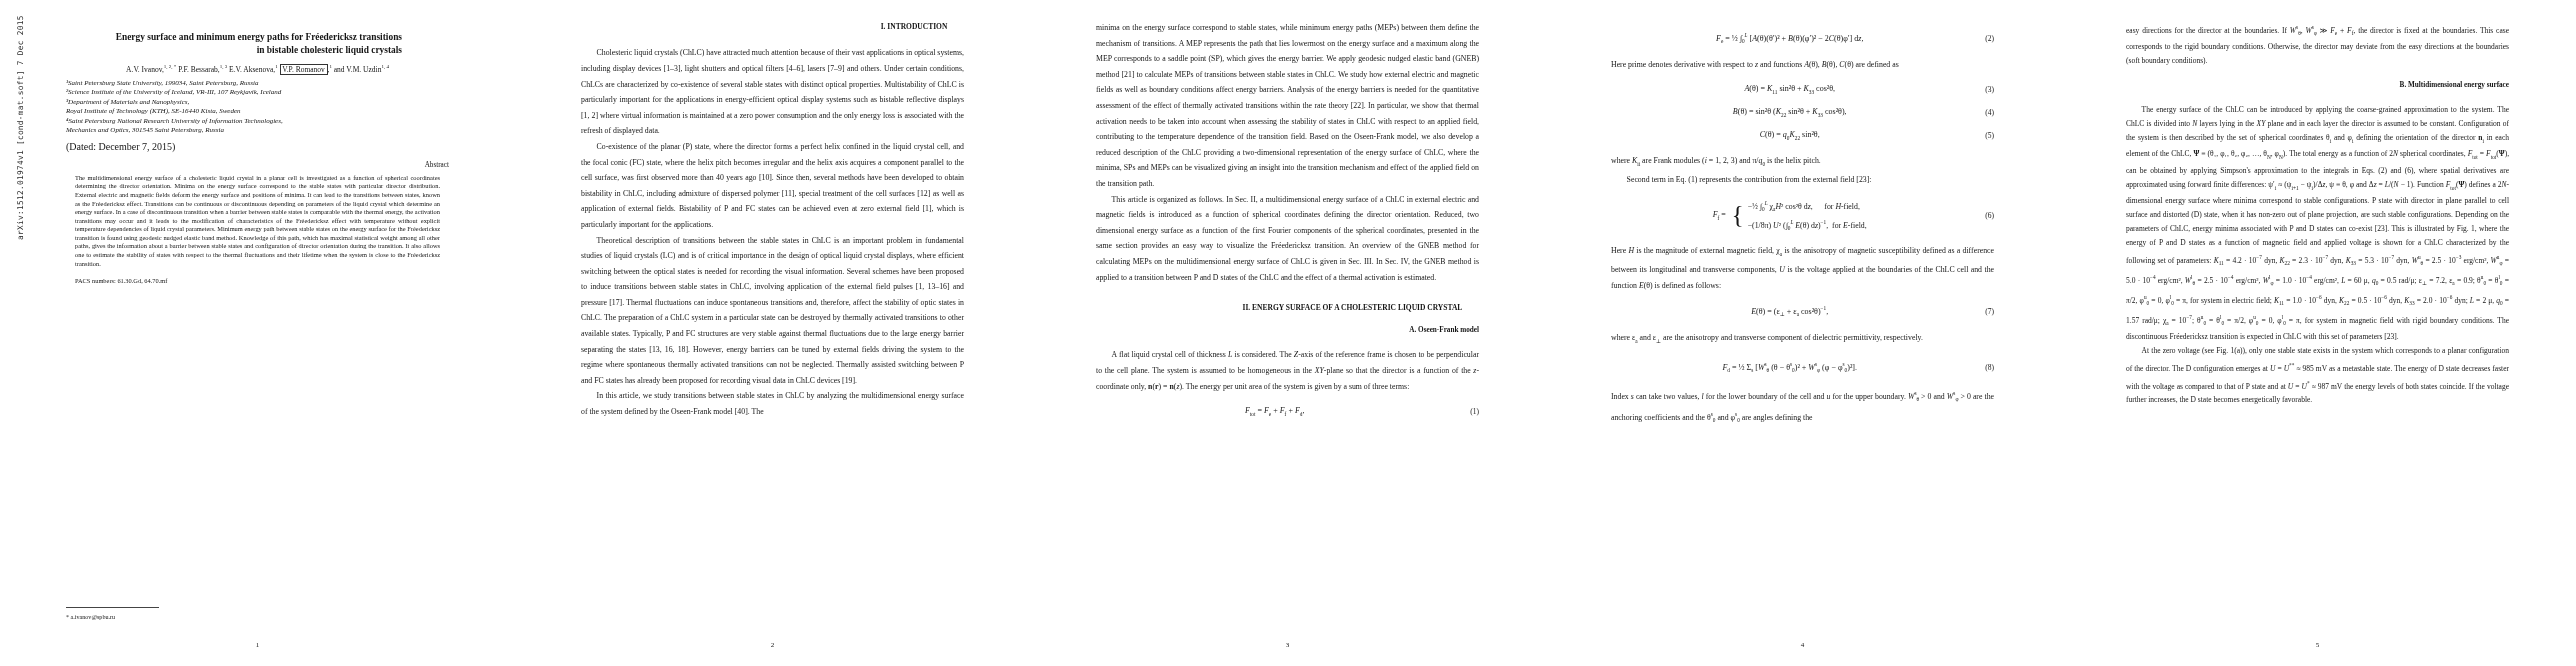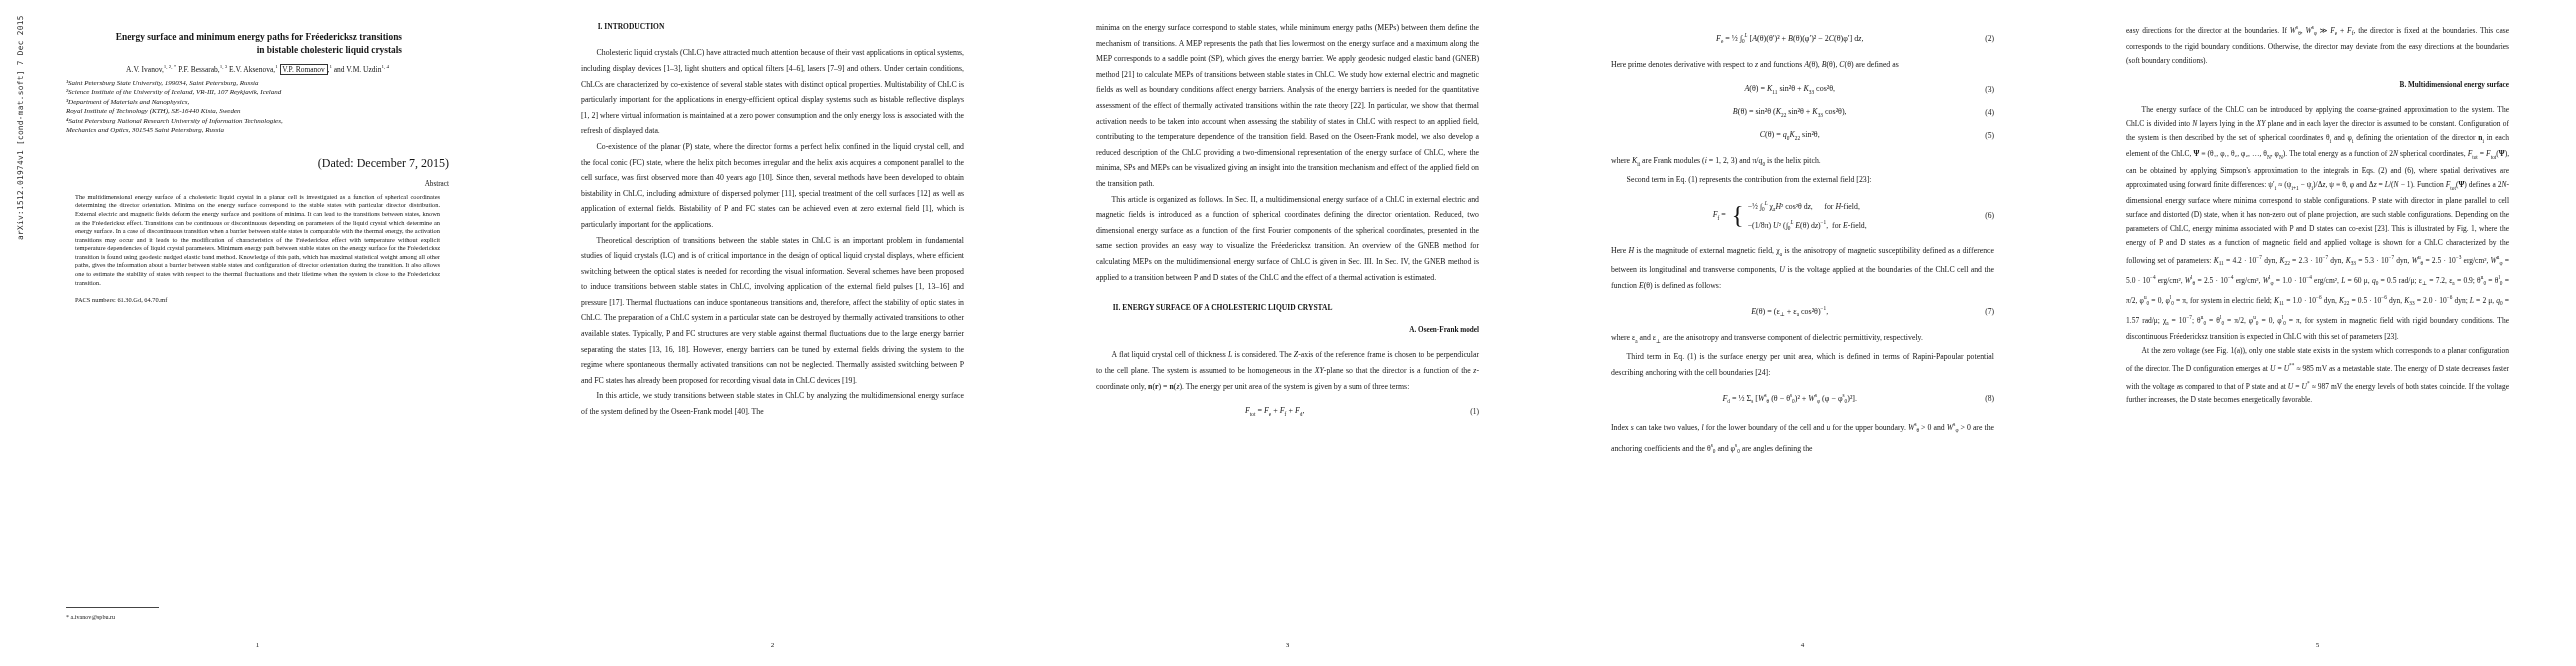--- a/index.html
+++ b/index.html
@@ -8,33 +8,33 @@
   .doc { display:flex; width:2576px; height:667px; }
   .page { width:515px; min-width:515px; height:667px; position:relative; background:#fff; padding:20px 66px 0 66px; overflow:hidden; }
 
   
   .watermark { position:absolute; left:15.6px; top:240px; transform:rotate(-90deg); transform-origin:0 0; white-space:nowrap; font-family:"DejaVu Sans Mono",monospace; font-size:7.8px; letter-spacing:0.3px; color:#2b2b2b; }
   .title { font-size:9.4px; font-weight:bold; text-align:right; width:289px; margin:11px auto 7.8px auto; line-height:12.8px; }
   .authors { text-align:center; font-size:7.5px; margin-bottom:5px; }
   .authors sup { font-size:5px; }
   .boxed { border:0.6px solid #333; padding:0 1.7px; }
   .affil { font-style:italic; font-size:7px; line-height:9.4px; }
-  .dated { text-align:right; font-size:12px; margin-top:21px; }
+  .dated { text-align:left; font-size:10px; margin-top:6px; }
   .abs-label { text-align:right; font-size:7.2px; margin:9px 0 4.4px 0; }
   .abstract { width:365px; margin:0 auto; font-size:6.4px; line-height:8.6px; text-align:justify; }
   .pacs { width:365px; margin:9px auto 0 auto; font-size:6.4px; }
   .footrule { position:absolute; left:66px; bottom:59px; width:93px; border-top:0.6px solid #444; }
   .footnote { position:absolute; left:66px; bottom:47px; font-size:6.1px; }
   .pagenum { position:absolute; bottom:18px; left:0; right:0; text-align:center; font-size:7px; }
 
   
   p.body { font-size:7.8px; line-height:15.6px; text-align:justify; text-indent:15.6px; }
   .dense p.body { font-size:7.5px; line-height:14px; }
   .noindent { text-indent:0 !important; }
-  .sec { text-align:left; font-weight:bold; font-size:7.5px; margin:1.1px 16.7px 13.3px 16.7px; line-height:11px; }
+  .sec { text-align:right; font-weight:bold; font-size:7.5px; margin:1.1px 16.7px 13.3px 16.7px; line-height:11px; }
   .sec.mid { margin-top:16.7px; }
   .subsec { text-align:right; font-weight:bold; font-size:7.2px; margin:13.3px 0 13.3px 0; }
 
   .equation { display:flex; align-items:center; margin:12.2px 0; font-size:8px; }
   .eq-body { flex:1; text-align:center; }
   .eq-num { width:25.6px; text-align:right; font-size:7.5px; }
   .eq-cases { display:inline-flex; align-items:center; justify-content:center; }
   .brace { font-size:25.6px; font-weight:100; line-height:1; margin:0 3.9px 0 5.6px; }
   .cases { display:inline-flex; flex-direction:column; text-align:left; gap:6.7px; font-size:7.8px; }
   sub,sup { font-size:5.3px; }
@@ -115,21 +115,20 @@
         </span>
       </span>
       <span class="eq-num">(6)</span>
     </div>
     <p class="body noindent">Here <i>H</i> is the magnitude of external magnetic field, χ<sub>a</sub> is the anisotropy of magnetic susceptibility defined as a difference between its longitudinal and transverse components, <i>U</i> is the voltage applied at the boundaries of the ChLC cell and the function <i>E</i>(θ) is defined as follows:</p>
     <div class="equation">
       <span class="eq-body"><i>E</i>(θ) = (ε<sub>⊥</sub> + ε<sub>a</sub> cos²θ)<sup>−1</sup>,</span>
       <span class="eq-num">(7)</span>
     </div>
     <p class="body noindent">where ε<sub>a</sub> and ε<sub>⊥</sub> are the anisotropy and transverse component of dielectric permittivity, respectively.</p>
-    <p class="body">Third term in Eq. (1) is the surface energy per unit area, which is defined in terms of Rapini-Papoular potential describing anchoring with the cell boundaries [24]:</p>
     <div class="equation">
       <span class="eq-body"><i>F</i><sub>d</sub> = ½ Σ<sub>s</sub> [<i>W</i><sup>s</sup><sub>θ</sub> (θ − θ<sup>s</sup><sub>0</sub>)² + <i>W</i><sup>s</sup><sub>φ</sub> (φ − φ<sup>s</sup><sub>0</sub>)²].</span>
       <span class="eq-num">(8)</span>
     </div>
     <p class="body noindent">Index <i>s</i> can take two values, <i>l</i> for the lower boundary of the cell and <i>u</i> for the upper boundary. <i>W</i><sup>s</sup><sub>θ</sub> &gt; 0 and <i>W</i><sup>s</sup><sub>φ</sub> &gt; 0 are the anchoring coefficients and the θ<sup>s</sup><sub>0</sub> and φ<sup>s</sup><sub>0</sub> are angles defining the</p>
     <div class="pagenum">4</div>
   </div>
 
   <div class="page dense">
     <p class="body noindent">easy directions for the director at the boundaries. If <i>W</i><sup>s</sup><sub>θ</sub>, <i>W</i><sup>s</sup><sub>φ</sub> ≫ <i>F</i><sub>e</sub> + <i>F</i><sub>f</sub>, the director is fixed at the boundaries. This case corresponds to the rigid boundary conditions. Otherwise, the director may deviate from the easy directions at the boundaries (soft boundary conditions).</p>

